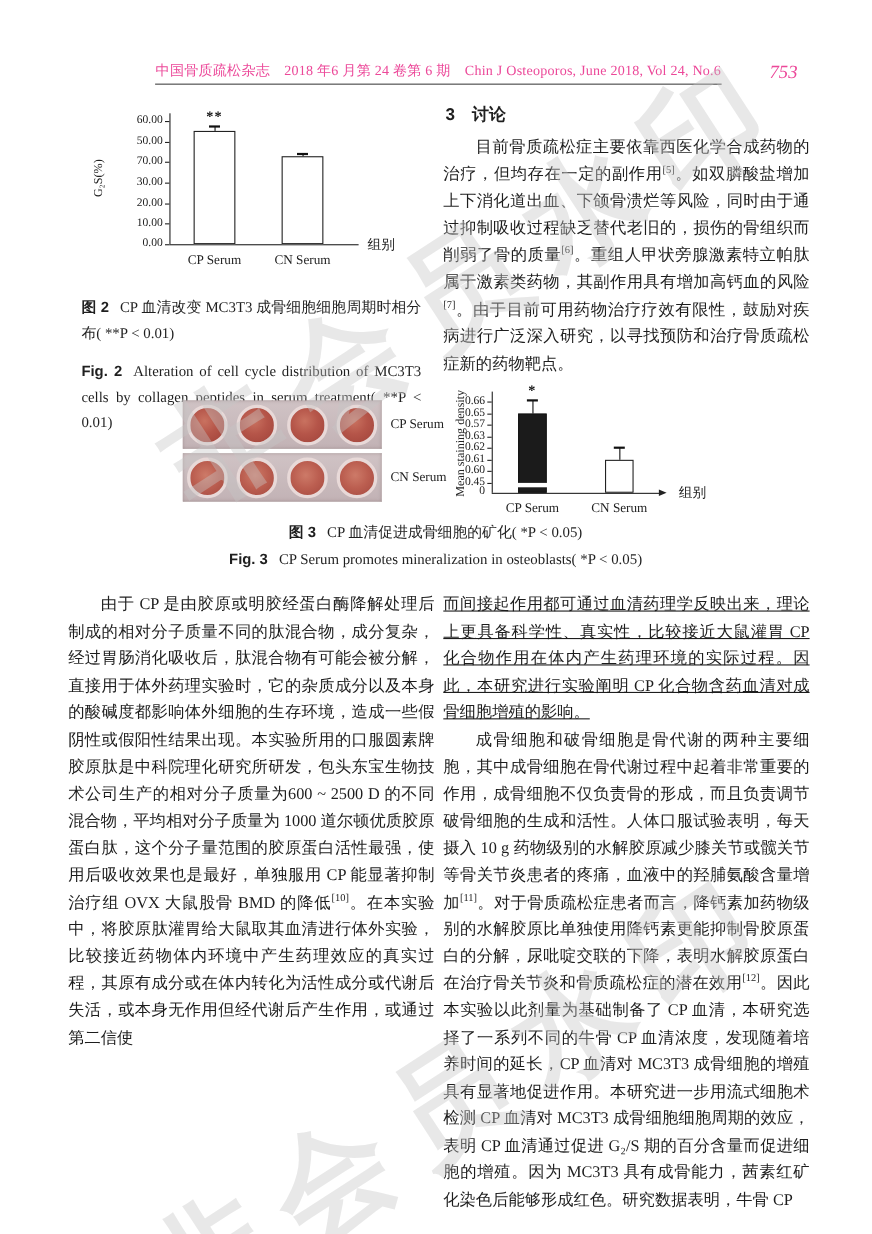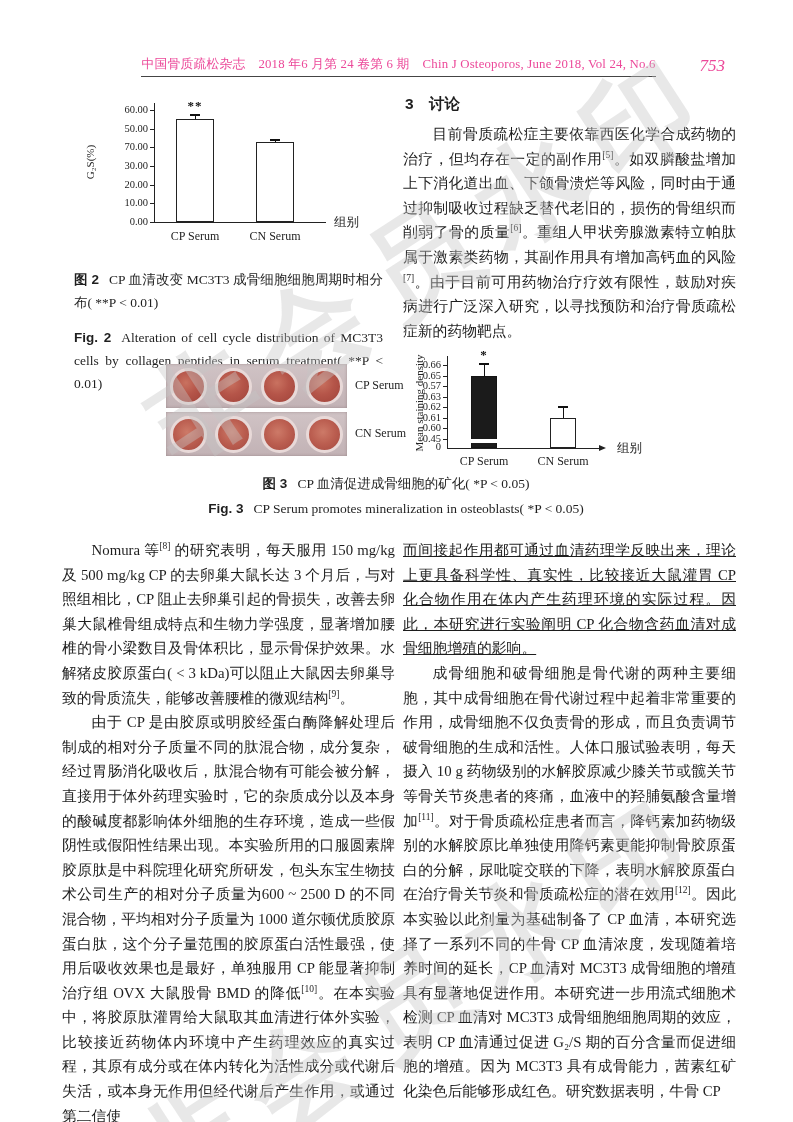--- a/index.html
+++ b/index.html
@@ -170,21 +170,20 @@
       <div class="cat-label" style="left: 120px; top: 104px; width: 80px;">CN Serum</div>
       <div class="xlabel" style="left: 214px; top: 90px;">组别</div>
     </div>
 
   <div class="caption cap-fig3">
     <p><b>图 3</b><span class="capsp"></span><span>CP 血清促进成骨细胞的矿化( *P &lt; 0.05)</span></p>
     <p><b>Fig. 3</b><span class="capsp"></span><span>CP Serum promotes mineralization in osteoblasts( *P &lt; 0.05)</span></p>
   </div>
 
   <div class="col col-left">
-      <p class="body-p">Nomura 等<sup class="ref">[8]</sup> 的研究表明，每天服用 150 mg/kg 及 500 mg/kg CP 的去卵巢大鼠长达 3 个月后，与对照组相比，CP 阻止去卵巢引起的骨损失，改善去卵巢大鼠椎骨组成特点和生物力学强度，显著增加腰椎的骨小梁数目及骨体积比，显示骨保护效果。水解猪皮胶原蛋白( &lt; 3 kDa)可以阻止大鼠因去卵巢导致的骨质流失，能够改善腰椎的微观结构<sup class="ref">[9]</sup>。</p>
       <p class="body-p">由于 CP 是由胶原或明胶经蛋白酶降解处理后制成的相对分子质量不同的肽混合物，成分复杂，经过胃肠消化吸收后，肽混合物有可能会被分解，直接用于体外药理实验时，它的杂质成分以及本身的酸碱度都影响体外细胞的生存环境，造成一些假阴性或假阳性结果出现。本实验所用的口服圆素牌胶原肽是中科院理化研究所研发，包头东宝生物技术公司生产的相对分子质量为600 ~ 2500 D 的不同混合物，平均相对分子质量为 1000 道尔顿优质胶原蛋白肽，这个分子量范围的胶原蛋白活性最强，使用后吸收效果也是最好，单独服用 CP 能显著抑制治疗组 OVX 大鼠股骨 BMD 的降低<sup class="ref">[10]</sup>。在本实验中，将胶原肽灌胃给大鼠取其血清进行体外实验，比较接近药物体内环境中产生药理效应的真实过程，其原有成分或在体内转化为活性成分或代谢后失活，或本身无作用但经代谢后产生作用，或通过第二信使</p>
     </div>
   <div class="col col-right">
       <p class="body-p noindent">而间接起作用都可通过血清药理学反映出来，理论上更具备科学性、真实性，比较接近大鼠灌胃 CP 化合物作用在体内产生药理环境的实际过程。因此，本研究进行实验阐明 CP 化合物含药血清对成骨细胞增殖的影响。</p>
       <p class="body-p">成骨细胞和破骨细胞是骨代谢的两种主要细胞，其中成骨细胞在骨代谢过程中起着非常重要的作用，成骨细胞不仅负责骨的形成，而且负责调节破骨细胞的生成和活性。人体口服试验表明，每天摄入 10 g 药物级别的水解胶原减少膝关节或髋关节等骨关节炎患者的疼痛，血液中的羟脯氨酸含量增加<sup class="ref">[11]</sup>。对于骨质疏松症患者而言，降钙素加药物级别的水解胶原比单独使用降钙素更能抑制骨胶原蛋白的分解，尿吡啶交联的下降，表明水解胶原蛋白在治疗骨关节炎和骨质疏松症的潜在效用<sup class="ref">[12]</sup>。因此本实验以此剂量为基础制备了 CP 血清，本研究选择了一系列不同的牛骨 CP 血清浓度，发现随着培养时间的延长，CP 血清对 MC3T3 成骨细胞的增殖具有显著地促进作用。本研究进一步用流式细胞术检测 CP 血清对 MC3T3 成骨细胞细胞周期的效应，表明 CP 血清通过促进 G₂/S 期的百分含量而促进细胞的增殖。因为 MC3T3 具有成骨能力，茜素红矿化染色后能够形成红色。研究数据表明，牛骨 CP</p>
     </div>
 
 
 </div>
 

